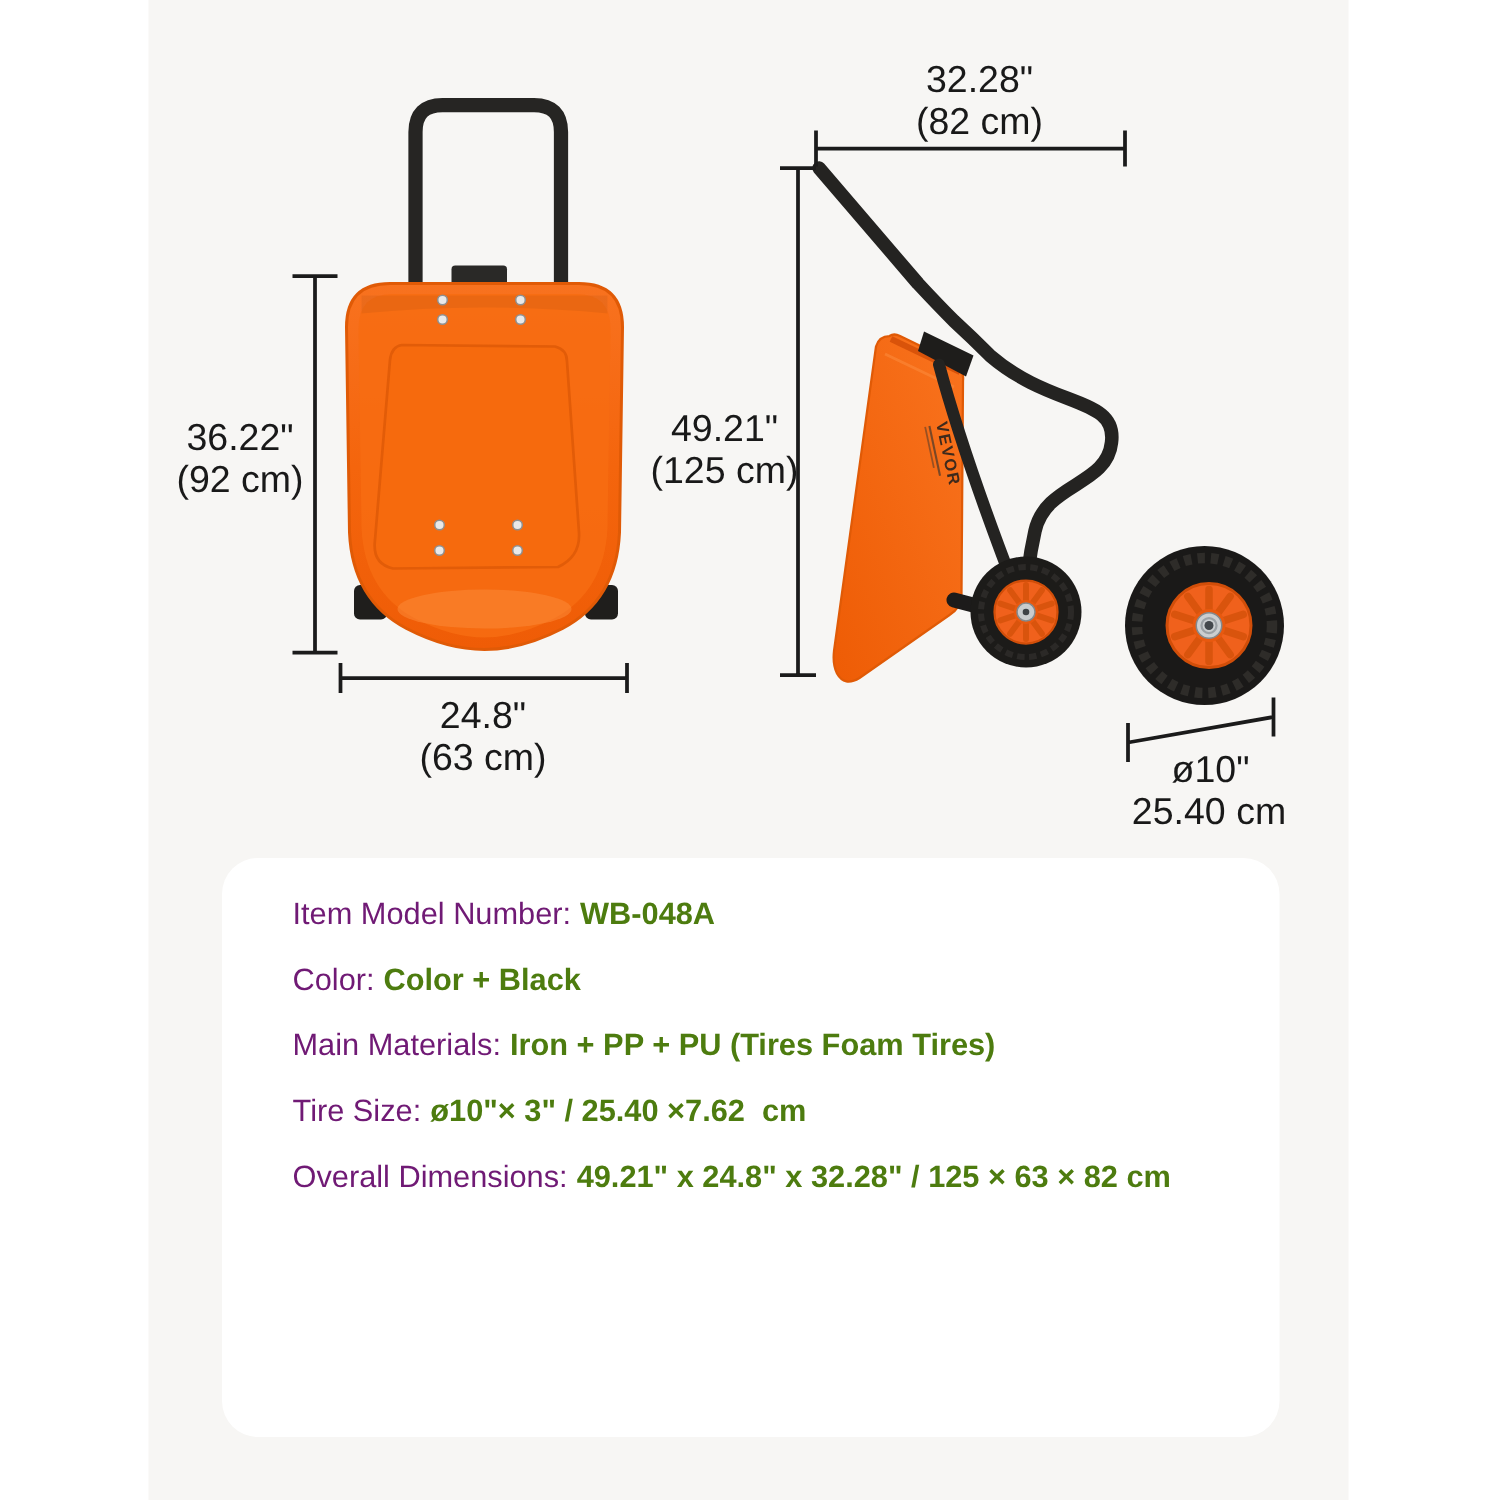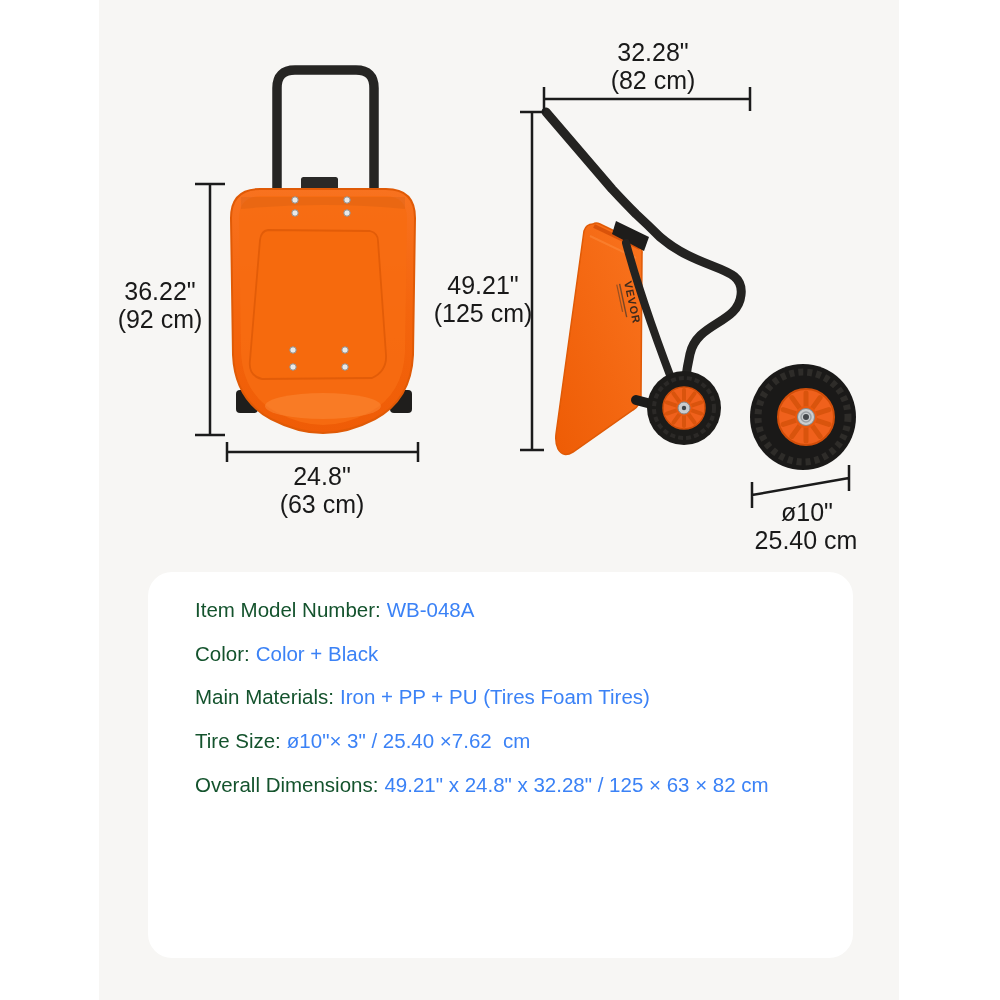--- a/index.html
+++ b/index.html
@@ -14,22 +14,22 @@
   }
   .views-svg{position:absolute;left:0;top:0;}
   .dim-text{fill:#191919;font-size:25px;font-weight:500;text-anchor:middle;}
   .dim-line{stroke:#1b1b1b;stroke-width:2.5;fill:none;}
   .spec-card{
     position:absolute;left:148px;top:572px;width:705px;height:386px;
     background:#ffffff;border-radius:24px;
   }
   .spec-rows{padding:16px 30px 0 47px;}
   .spec-row{height:43.7px;display:flex;align-items:center;font-size:20.5px;}
-  .spec-label{color:#14532d;white-space:pre-wrap;}
-  .spec-value{color:#3b82f6;font-weight:400;margin-left:6px;white-space:pre-wrap;}
+  .spec-label{color:#701a75;white-space:pre-wrap;}
+  .spec-value{color:#4d7c0f;font-weight:700;margin-left:6px;white-space:pre-wrap;}
 </style>
 </head>
 <body>
 
 <div class="bg-panel"></div>
 
 <svg class="views-svg" width="1000" height="565" viewBox="0 0 1000 565">
   <defs>
     <linearGradient id="bucketFront" x1="0" y1="0" x2="0" y2="1">
       <stop offset="0" stop-color="#F8721F"></stop>

